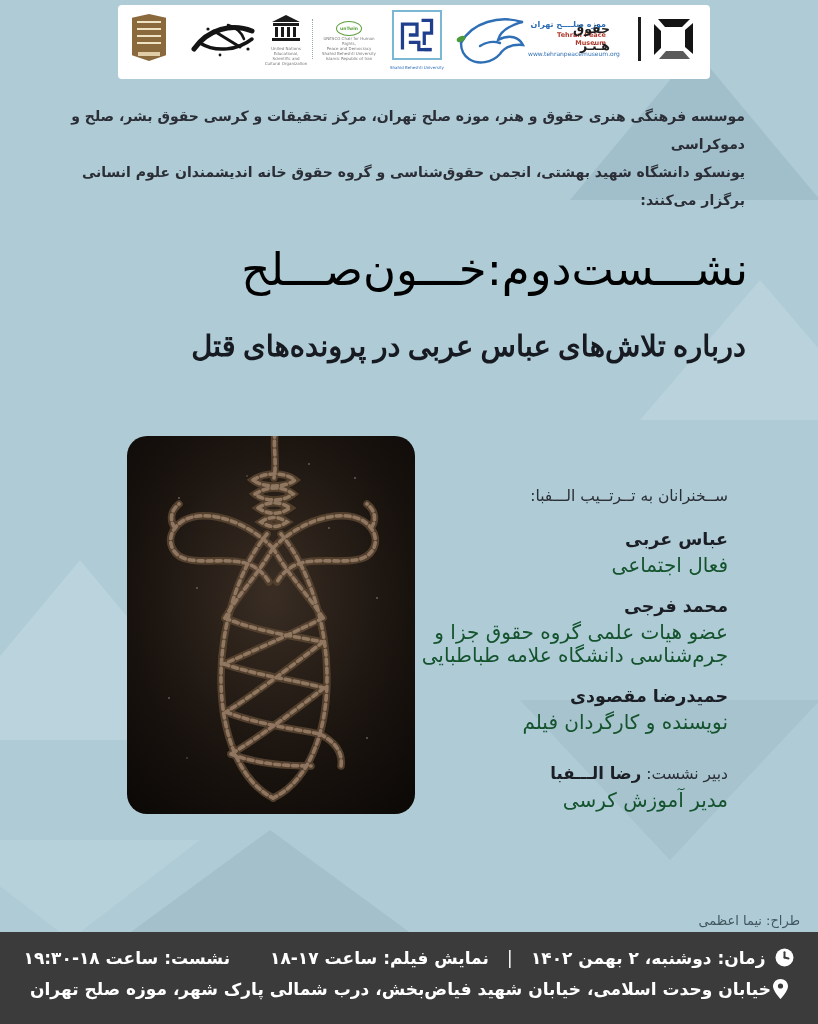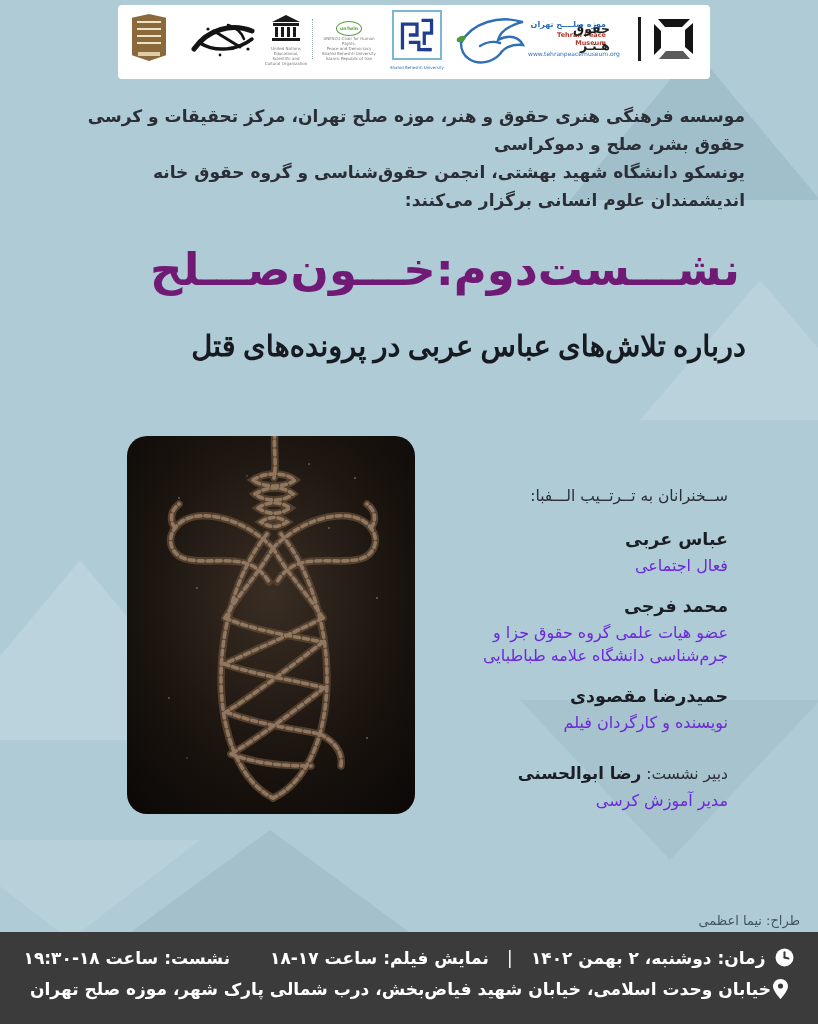--- a/index.html
+++ b/index.html
@@ -51,44 +51,44 @@
   .artlaw { left:470px; top:11px; width:116px; height:46px; }
   .artlaw .txt { left:0; top:4px; width:44px; text-align:center; direction:rtl;
     font-size:12.5px; font-weight:bold; color:#1d1d1d; line-height:17px; }
   .artlaw .bar { left:50px; top:1px; width:2.5px; height:44px; background:#1d1d1d; }
   .artlaw svg { left:62px; top:0; }
 
   
   .rtl { direction:rtl; text-align:right; }
   .intro {
     position:absolute; right:73px; top:102px; width:690px;
-    font-size:17px; font-weight:bold; color:#2b2e36; line-height:28px; white-space:pre-line;
+    font-size:14px; font-weight:bold; color:#2b2e36; line-height:28px; white-space:pre-line;
   }
   .series-title {
     position:absolute; right:73px; top:196px; width:700px;
     font-size:23px; font-weight:bold; color:#1c1f26;
   }
   .main-title {
-    position:absolute; right:78px; top:243px; width:710px;
-    font-size:45px; font-weight:bold; color:#701a75; letter-spacing:-1px;
+    position:absolute; right:70px; top:243px; width:710px;
+    font-size:45px; font-weight:normal; color:#000000; letter-spacing:-1px;
   }
   .subtitle {
     position:absolute; right:72px; top:329px; width:705px;
     font-size:29px; font-weight:bold; color:#171a20;font-family:Liberation Serif, serif;
   }
 
   
   .artwork { position:absolute; left:127px; top:436px; width:288px; height:378px; }
 
   
   .speakers { position:absolute; right:90px; top:487px; width:310px; }
   .sp-heading { font-size:15.5px; color:#2b2e36; letter-spacing:.5px; margin-bottom:24px; }
   .sp-block { margin-bottom:19px; }
   .sp-name { font-size:17.5px; font-weight:bold; color:#1b1e24; margin-bottom:5px; }
-  .sp-role { font-size:16px; color:#6d28d9; line-height:23px; white-space:pre-line; }
+  .sp-role { font-size:20px; color:#14532d; line-height:23px; white-space:pre-line; }
   .moderator { margin-top:30px; }
   .mod-line { font-size:15.5px; color:#2b2e36; margin-bottom:6px; }
   .mod-line b { font-size:16.5px; color:#1b1e24; }
 
   .credit { position:absolute; right:18px; top:913px; font-size:13px; color:#41565e; direction:rtl; }
 
   
   .footer {
     position:absolute; left:0; bottom:0; width:818px; height:92px;
     background:#3b3b3b; color:#fff; direction:rtl;
@@ -292,21 +292,21 @@
 جرم‌شناسی دانشگاه علامه طباطبایی</div>
     </div>
 
     <div class="sp-block">
       <div class="sp-name">حمیدرضا مقصودی</div>
       <div class="sp-role">نویسنده و کارگردان فیلم</div>
     </div>
 
     <div class="moderator">
       <div class="mod-line">
-        <span>دبیر نشست: </span><b>رضا ابوالحسنی</b>
+        <span>دبیر نشست: </span><b>رضا الـــفبا</b>
       </div>
       <div class="sp-role">مدیر آموزش کرسی</div>
     </div>
   </div>
 
   <div class="credit">طراح: نیما اعظمی</div>
 
   <div class="footer">
     <div class="f-line f1">
       <span class="f-icon">

